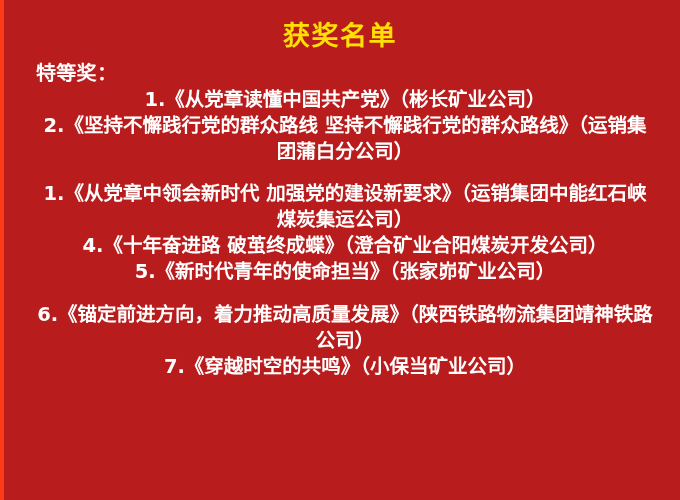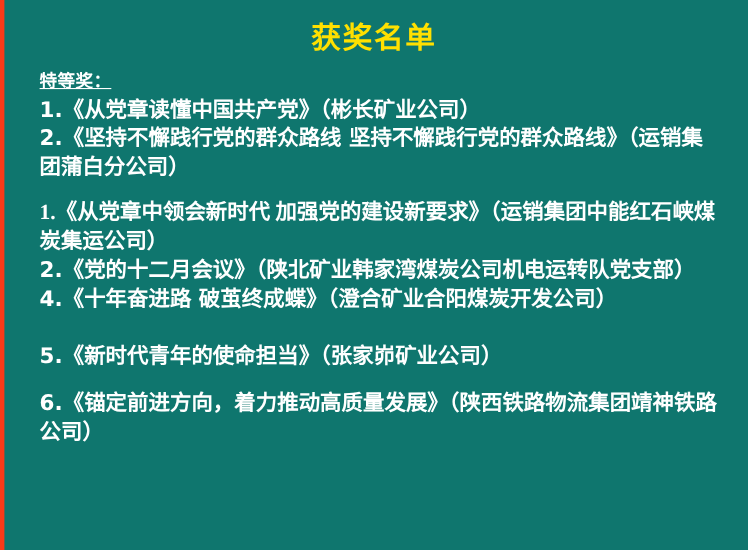--- a/index.html
+++ b/index.html
@@ -51,66 +51,66 @@
     width: 618px;
   }
   .award-section {
     margin: 0 0 16px 0;
   }
   .award-section:last-child {
     margin-bottom: 0;
   }
   .section-heading {
     color: #ffffff;
-    font-size: 16px;
+    font-size: 20px;
     font-weight: bold;
     line-height: 27px;
     letter-spacing: 0.3px;
     white-space: nowrap;
-    text-decoration: underline;
   }
   .entry-list {
     margin: 0;
     padding: 0;
     list-style: none;
+    text-align: center;
   }
   .entry-item {
     color: #ffffff;
     font-size: 19.5px;
     font-weight: bold;
     line-height: 26px;
     letter-spacing: 0px;
     text-indent: 0;
   }
   .entry-index {
     font-weight: bold;
   }
 </style>
 </head>
 <body>
 
-<div id="poster" style="background: #0f766e;">
+<div id="poster" style="background: #b91c1c;">
 
   <div id="left-edge-strip"></div>
 
   <div id="poster-title" style="color: rgb(255, 224, 0);">获奖名单</div>
 
   <div id="award-body">
 
   <div class="award-section">
         <div class="section-heading" style="color: rgb(255, 255, 255);">特等奖：</div>
         <ul class="entry-list">
           <li class="entry-item" style="color: rgb(255, 255, 255);"><span class="entry-index">1.</span><span class="entry-text">《从党章读懂中国共产党》（彬长矿业公司）</span></li>
           <li class="entry-item" style="color: rgb(255, 255, 255);"><span class="entry-index">2.</span><span class="entry-text">《坚持不懈践行党的群众路线 坚持不懈践行党的群众路线》（运销集团蒲白分公司）</span></li>
         </ul>
       </div>
       <div class="award-section">
         <ul class="entry-list">
-          <li class="entry-item" style="color: rgb(255, 255, 255); font-family: Liberation Serif, serif;"><span class="entry-index">1.</span><span class="entry-text">《从党章中领会新时代 加强党的建设新要求》（运销集团中能红石峡煤炭集运公司）</span></li>
-          <li class="entry-item" style="color: rgb(255, 255, 255);"><span class="entry-index">2.</span><span class="entry-text">《党的十二月会议》（陕北矿业韩家湾煤炭公司机电运转队党支部）</span></li>
+          <li class="entry-item" style="color: rgb(255, 255, 255);"><span class="entry-index">1.</span><span class="entry-text">《从党章中领会新时代 加强党的建设新要求》（运销集团中能红石峡煤炭集运公司）</span></li>
           <li class="entry-item" style="color: rgb(255, 255, 255);"><span class="entry-index">4.</span><span class="entry-text">《十年奋进路 破茧终成蝶》（澄合矿业合阳煤炭开发公司）</span></li>
-          <li class="entry-item" style="color: rgb(255, 255, 255); margin-top: 26px;"><span class="entry-index">5.</span><span class="entry-text">《新时代青年的使命担当》（张家峁矿业公司）</span></li>
+          <li class="entry-item" style="color: rgb(255, 255, 255);"><span class="entry-index">5.</span><span class="entry-text">《新时代青年的使命担当》（张家峁矿业公司）</span></li>
           <li class="entry-item" style="color: rgb(255, 255, 255); margin-top: 17px;"><span class="entry-index">6.</span><span class="entry-text">《锚定前进方向，着力推动高质量发展》（陕西铁路物流集团靖神铁路公司）</span></li>
+          <li class="entry-item" style="color: rgb(255, 255, 255);"><span class="entry-index">7.</span><span class="entry-text">《穿越时空的共鸣》（小保当矿业公司）</span></li>
         </ul>
       </div>
     </div>
 
 </div>
 
 </body></html>

